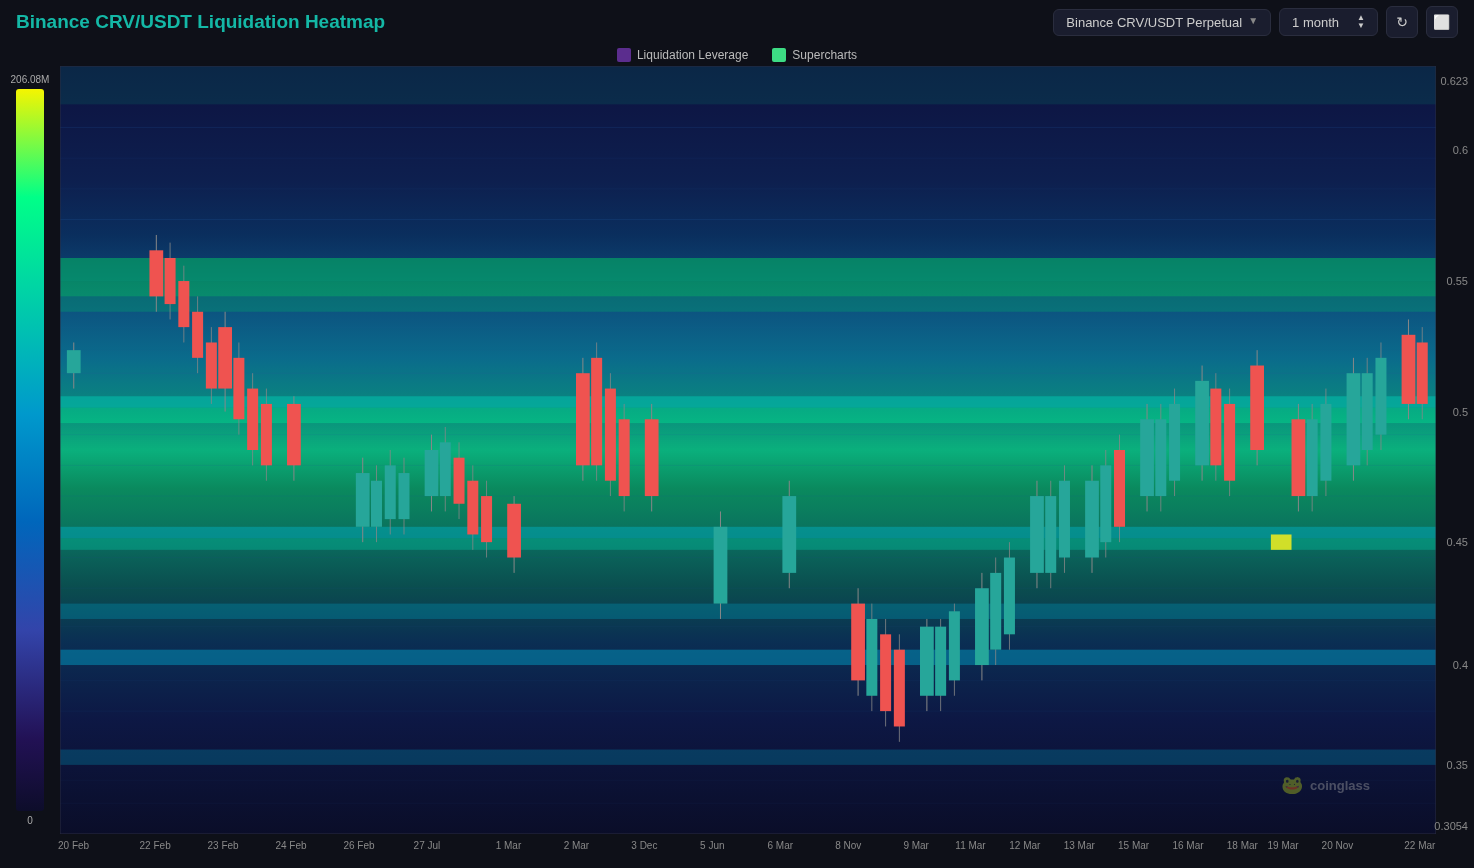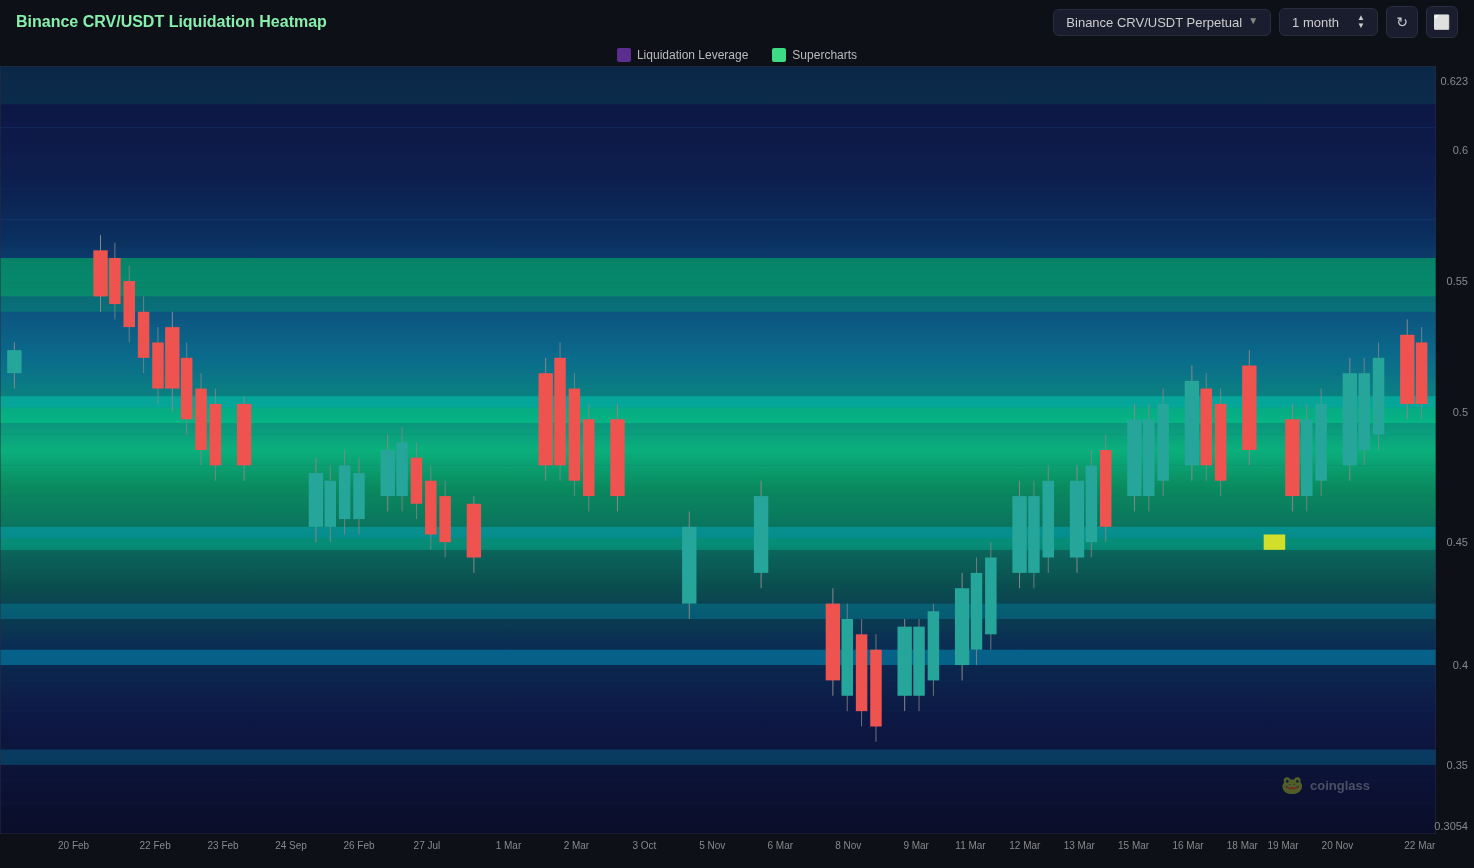--- a/index.html
+++ b/index.html
@@ -16,23 +16,23 @@
     
     .header {
       display: flex;
       align-items: center;
       justify-content: space-between;
       padding: 8px 16px;
       height: 44px;
       background: #0e1018;
     }
     .title {
-      font-size: 16px;
+      font-size: 19px;
       font-weight: 700;
-      color: #86efac;
+      color: #14b8a6;
     }
     .header-controls {
       display: flex;
       align-items: center;
       gap: 8px;
     }
     .dropdown-btn {
       display: flex;
       align-items: flex-start;
       gap: 6px;
@@ -243,20 +243,25 @@
     <span>Liquidation Leverage</span>
   </div>
   <div class="legend-item">
     <div class="legend-swatch" style="background:#3ddc84;"></div>
     <span>Supercharts</span>
   </div>
 </div>
 
 <div class="chart-wrapper">
 
+  <div class="color-scale">
+    <span class="scale-label-top">206.08M</span>
+    <div class="scale-bar"></div>
+    <span class="scale-label-bottom">0</span>
+  </div>
 
   <div class="chart-main">
     <svg class="chart-svg" xmlns="http://www.w3.org/2000/svg">
       <defs>
 
         <linearGradient id="heatGrad1" x1="0" y1="0" x2="0" y2="1">
           <stop offset="0%" stop-color="#0d1240"></stop>
           <stop offset="15%" stop-color="#0d2050"></stop>
           <stop offset="22%" stop-color="#0a3060"></stop>
           <stop offset="30%" stop-color="#0d5080"></stop>
@@ -489,27 +494,27 @@
       <div class="y-label" style="top: 99%;">0.3054</div>
     </div>
 
 </div>
 
 <div class="x-axis">
   <div class="x-axis-inner" id="x-axis-inner">
   <div class="x-label" style="left: 1%;">20 Feb</div>
       <div class="x-label" style="left: 7%;">22 Feb</div>
       <div class="x-label" style="left: 12%;">23 Feb</div>
-      <div class="x-label" style="left: 17%;">24 Sep</div>
+      <div class="x-label" style="left: 17%;">24 Feb</div>
       <div class="x-label" style="left: 22%;">26 Feb</div>
       <div class="x-label" style="left: 27%;">27 Jul</div>
       <div class="x-label" style="left: 33%;">1 Mar</div>
       <div class="x-label" style="left: 38%;">2 Mar</div>
-      <div class="x-label" style="left: 43%;">3 Oct</div>
-      <div class="x-label" style="left: 48%;">5 Nov</div>
+      <div class="x-label" style="left: 43%;">3 Dec</div>
+      <div class="x-label" style="left: 48%;">5 Jun</div>
       <div class="x-label" style="left: 53%;">6 Mar</div>
       <div class="x-label" style="left: 58%;">8 Nov</div>
       <div class="x-label" style="left: 63%;">9 Mar</div>
       <div class="x-label" style="left: 67%;">11 Mar</div>
       <div class="x-label" style="left: 71%;">12 Mar</div>
       <div class="x-label" style="left: 75%;">13 Mar</div>
       <div class="x-label" style="left: 79%;">15 Mar</div>
       <div class="x-label" style="left: 83%;">16 Mar</div>
       <div class="x-label" style="left: 87%;">18 Mar</div>
       <div class="x-label" style="left: 90%;">19 Mar</div>

